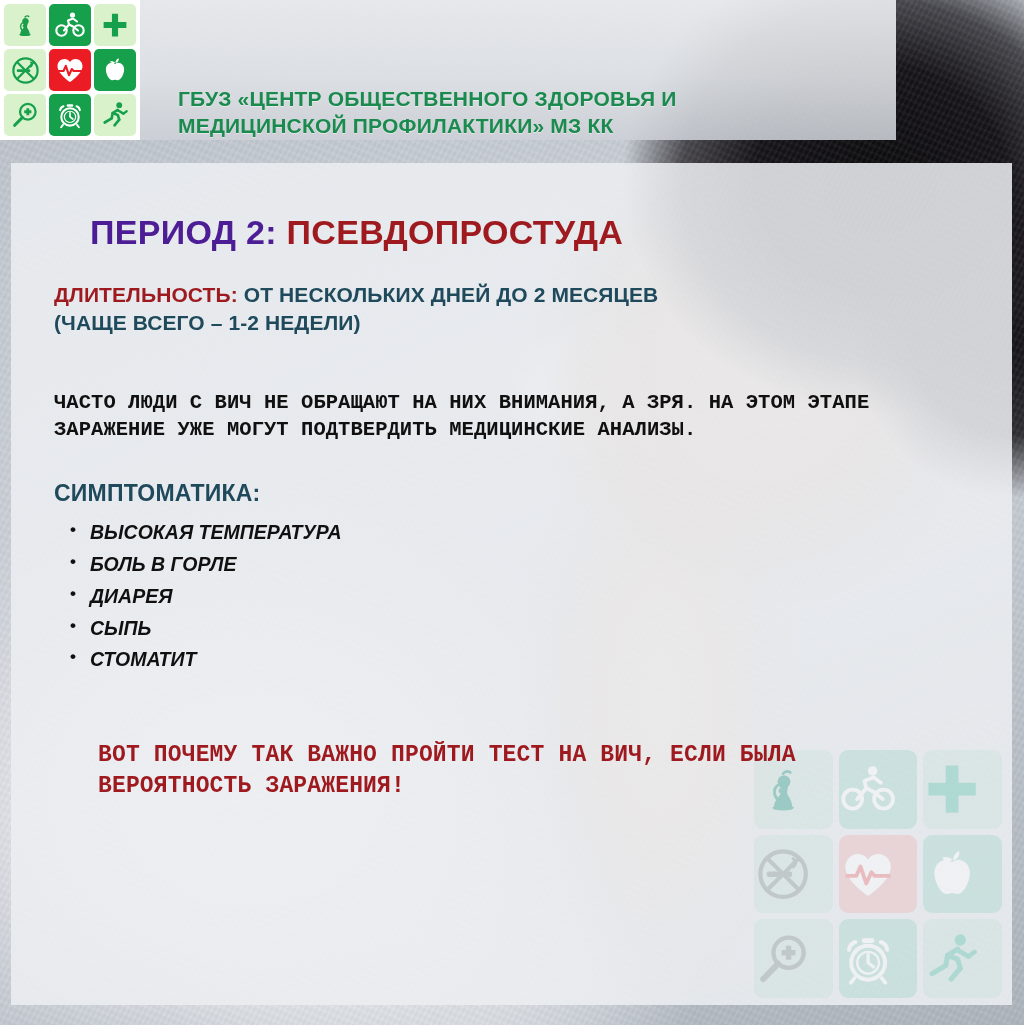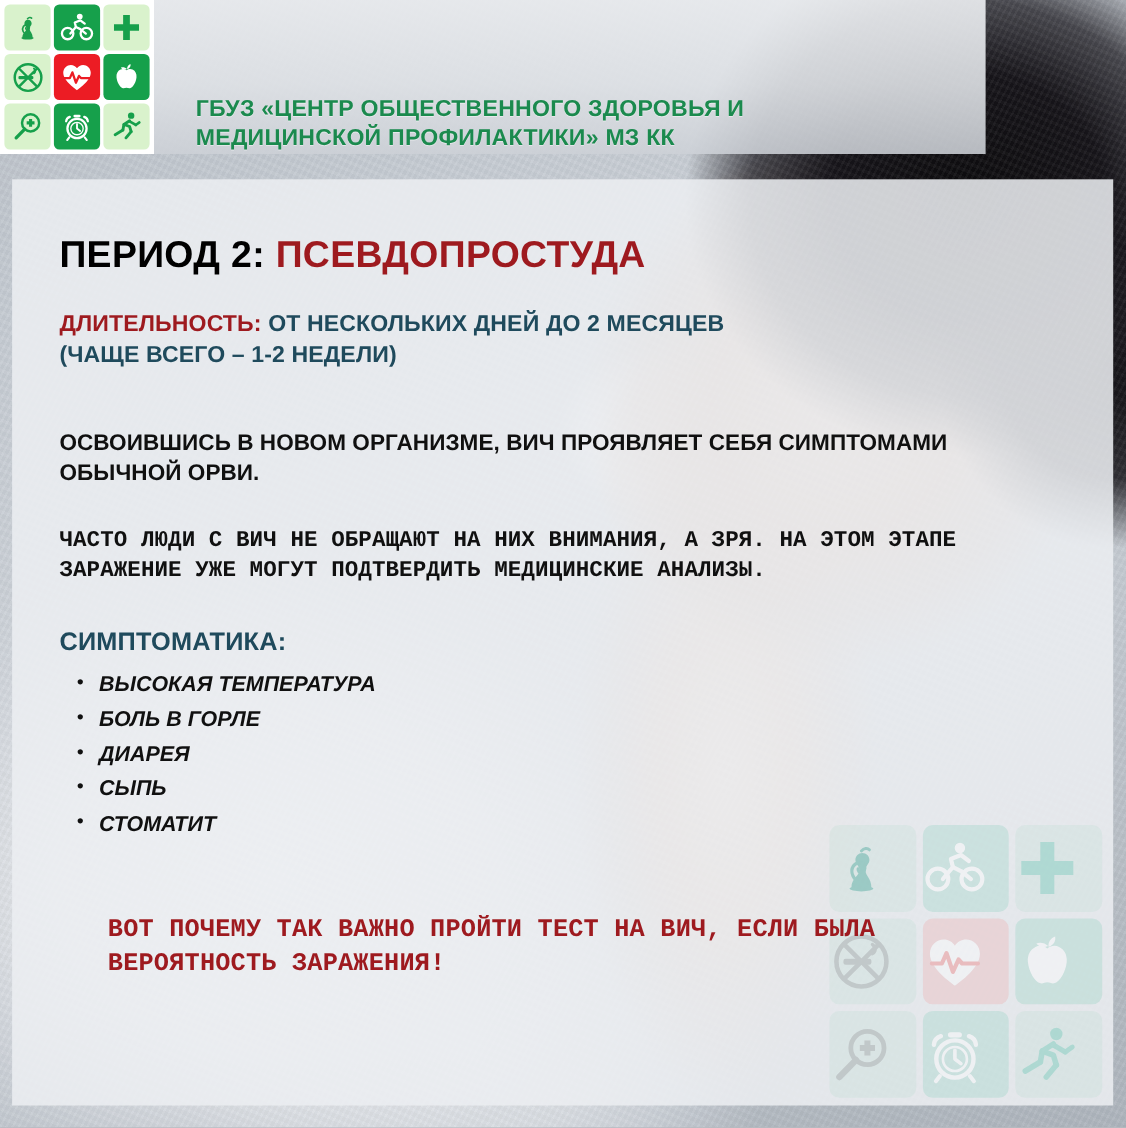--- a/index.html
+++ b/index.html
@@ -138,21 +138,21 @@
   }
 
   
   .title {
     font-size: 34px;
     font-weight: bold;
     letter-spacing: .3px;
     margin: 0 0 30px 0;
     line-height: 1.05;
   }
-  .t-teal { color: #000000; }
+  .t-teal { color: #4c1d95; margin-left: 36px; }
   .t-red  { color: #9e1a1f; }
 
   .duration {
     font-size: 21px;
     font-weight: bold;
     line-height: 1.33;
     margin: 0 0 52px 0;
     letter-spacing: .1px;
     color: #1f4a5c;
   }
@@ -419,21 +419,20 @@
         </span>
       </div>
     </div>
 
     <div class="content">
 
       <h1 class="title"><span class="t-teal">ПЕРИОД 2:</span> <span class="t-red">ПСЕВДОПРОСТУДА</span></h1>
 
       <p class="duration"><span class="lbl">ДЛИТЕЛЬНОСТЬ:</span> <span>ОТ НЕСКОЛЬКИХ ДНЕЙ ДО 2 МЕСЯЦЕВ</span><br><span>(ЧАЩЕ ВСЕГО – 1-2 НЕДЕЛИ)</span></p>
 
-      <p class="para">ОСВОИВШИСЬ В НОВОМ ОРГАНИЗМЕ, ВИЧ ПРОЯВЛЯЕТ СЕБЯ СИМПТОМАМИ ОБЫЧНОЙ ОРВИ.</p>
 
       <p class="para last">ЧАСТО ЛЮДИ С ВИЧ НЕ ОБРАЩАЮТ НА НИХ ВНИМАНИЯ, А ЗРЯ. НА ЭТОМ ЭТАПЕ ЗАРАЖЕНИЕ УЖЕ МОГУТ ПОДТВЕРДИТЬ МЕДИЦИНСКИЕ АНАЛИЗЫ.</p>
 
       <h2 class="sym-head">СИМПТОМАТИКА:</h2>
 
       <ul class="symptoms">
         <li>ВЫСОКАЯ ТЕМПЕРАТУРА</li>
         <li>БОЛЬ В ГОРЛЕ</li>
         <li>ДИАРЕЯ</li>
         <li>СЫПЬ</li>

